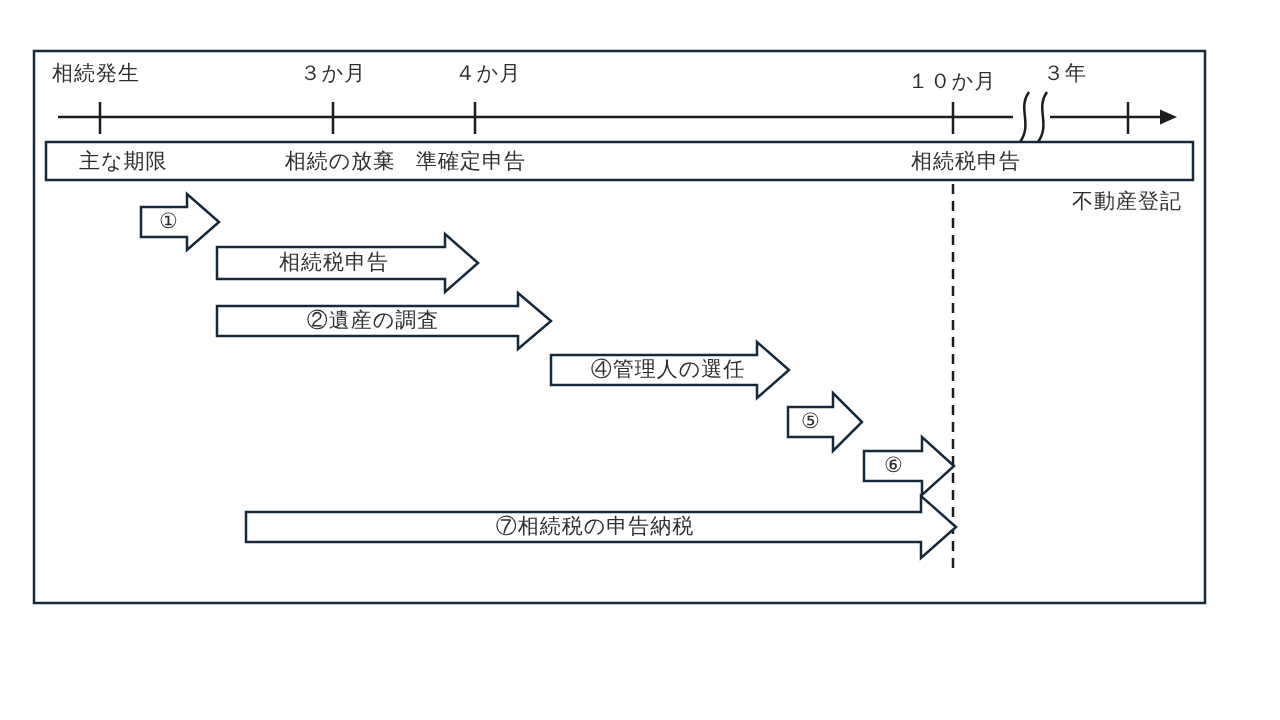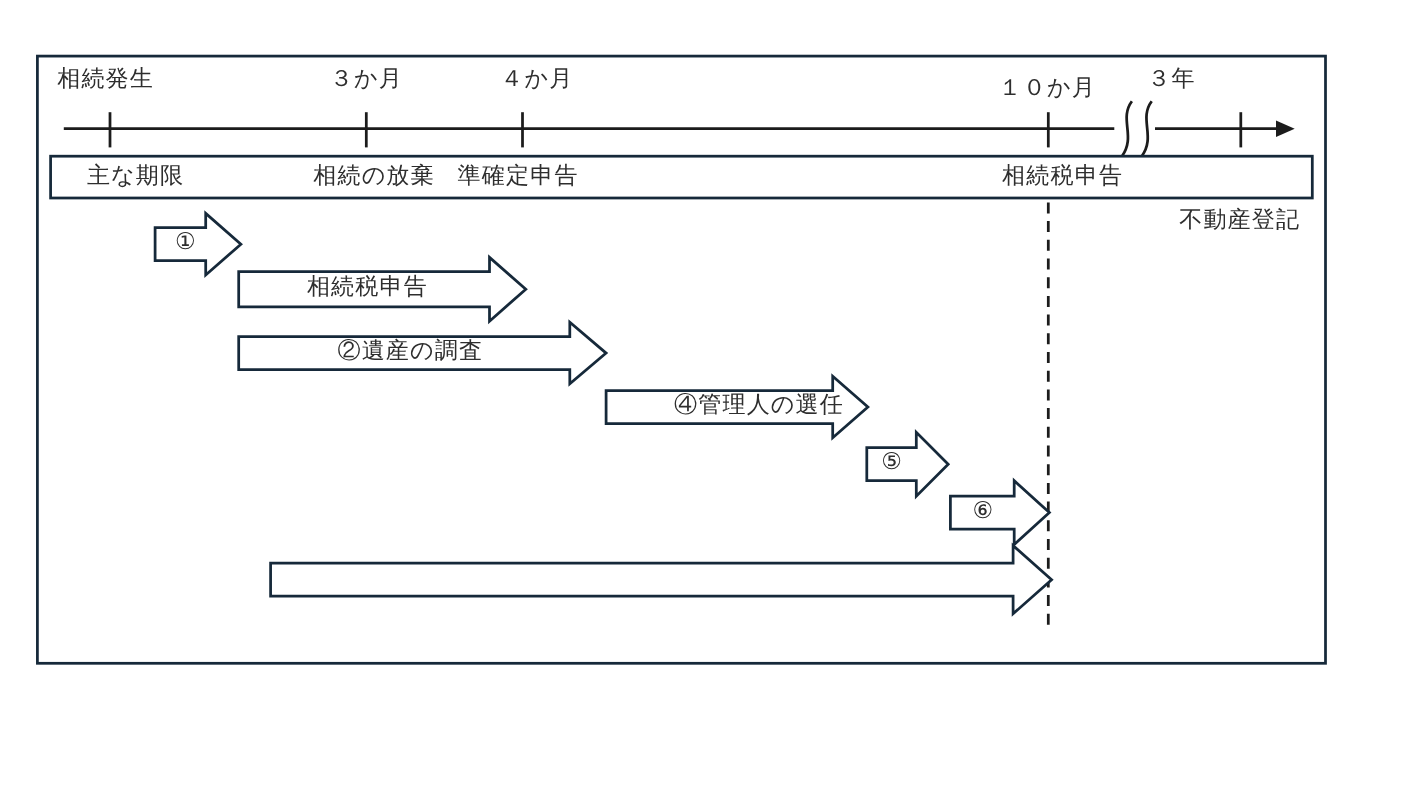--- a/index.html
+++ b/index.html
@@ -77,17 +77,18 @@
 
   <div class="lbl leftalign" style="left:51px; top:162px;margin-left:28px;">主な期限</div>
   <div class="lbl centered" style="left:340px; top:162px;">相続の放棄</div>
   <div class="lbl centered" style="left:471px; top:162px;">準確定申告</div>
   <div class="lbl centered" style="left:966px; top:162px;">相続税申告</div>
   <div class="lbl centered" style="left:1127px; top:162px;margin-top:40px;">不動産登記</div>
 
   <div class="lbl centered" style="left:169px; top:222px;">①</div>
   <div class="lbl centered" style="left:334px; top:263px;">相続税申告</div>
   <div class="lbl centered" style="left:373px; top:321px;">②遺産の調査</div>
-  <div class="lbl centered" style="left:690px; top:370px;">④管理人の選任</div>
+  <div class="lbl centered" style="left:668px; top:370px;">④管理人の選任</div>
   <div class="lbl centered" style="left:811px; top:422px;">⑤</div>
   <div class="lbl centered" style="left:894px; top:466px;">⑥</div>
+  <div class="lbl centered" style="left:595px; top:527px;">⑦相続税の申告納税</div>
 
 </div>
 
 </body></html>

